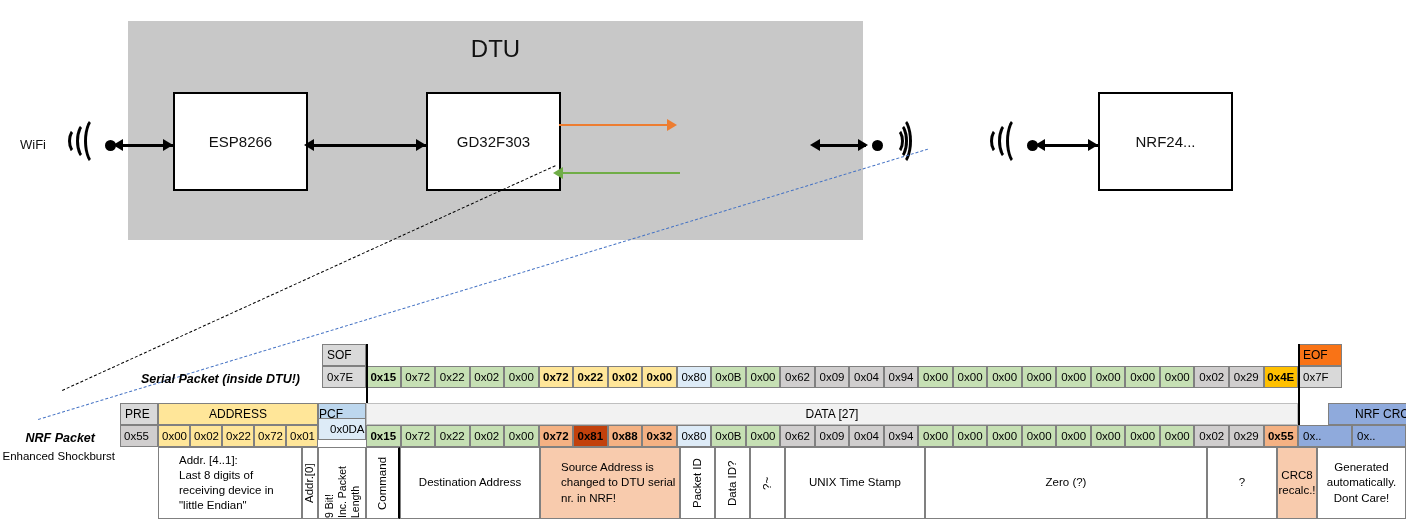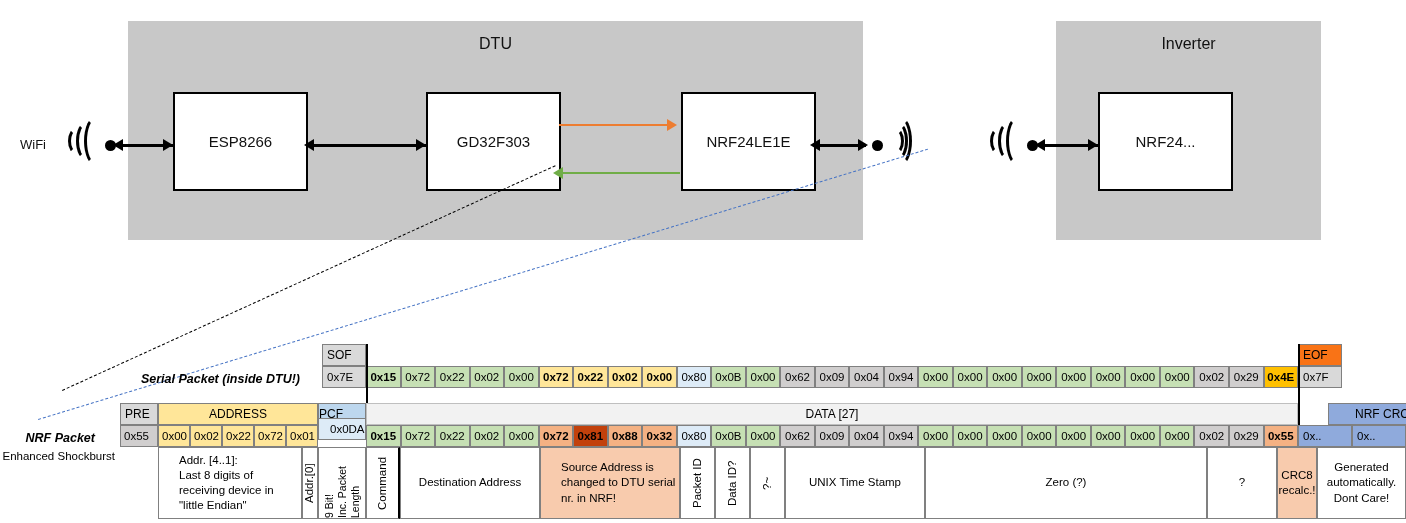--- a/index.html
+++ b/index.html
@@ -3,21 +3,21 @@
 <meta charset="utf-8">
 <style>
   html,body{margin:0;padding:0;background:#fff;}
   body{width:1406px;height:523px;position:relative;
        font-family:"Liberation Sans", sans-serif;color:#000;overflow:hidden;}
 
   
   #block-diagram{position:absolute;left:0;top:0;width:1406px;height:260px;}
   .enclosure{position:absolute;background:#c8c8c8;}
   .enclosure-title{position:absolute;left:0;right:0;top:14px;text-align:center;
-       font-size:16px;color:#111;}
+       font-size:24px;color:#111;}
   .chip{position:absolute;background:#fff;border:2.5px solid #000;
         display:flex;align-items:center;justify-content:center;
         font-size:15px;color:#111;text-align:center;}
 
   .hline{position:absolute;height:0;border-top:3px solid #000;}
   .hline.orange{border-top-color:#ed7d31;border-top-width:2.5px;}
   .hline.green{border-top-color:#70ad47;border-top-width:2.5px;}
 
   .arrowhead{position:absolute;width:0;height:0;}
   .ah-right{border-top:6px solid transparent;border-bottom:6px solid transparent;
@@ -74,27 +74,21 @@
   <div class="enclosure" style="left:128px;top:21px;width:735px;height:219px;">
     <div class="enclosure-title">DTU</div>
   </div>
 
   <div class="chip" style="left:173px;top:92px;width:131px;height:95px;">
     <span>ESP8266</span>
   </div>
   <div class="chip" style="left:426px;top:92px;width:131px;height:95px;">
     <span>GD32F303</span>
   </div>
-  <div class="chip" style="left:681px;top:92px;width:131px;height:95px;">
-    <span>NRF24LE1E</span>
-  </div>
-
-  <div class="enclosure" style="left:1056px;top:21px;width:265px;height:219px;">
-    <div class="enclosure-title">Inverter</div>
-  </div>
+
   <div class="chip" style="left:1098px;top:92px;width:131px;height:95px;">
     <span>NRF24...</span>
   </div>
 
   <div class="wifi-label" style="left:20px;top:137px;">WiFi</div>
   <div>
     <div class="wave" style="left:68px;top:128px;width:10px;height:20px;"></div>
     <div class="wave" style="left:76px;top:122px;width:14px;height:32px;"></div>
     <div class="wave" style="left:84px;top:116px;width:18px;height:44px;"></div>
     <div class="radio-dot" style="left:105px;top:140px;"></div>

